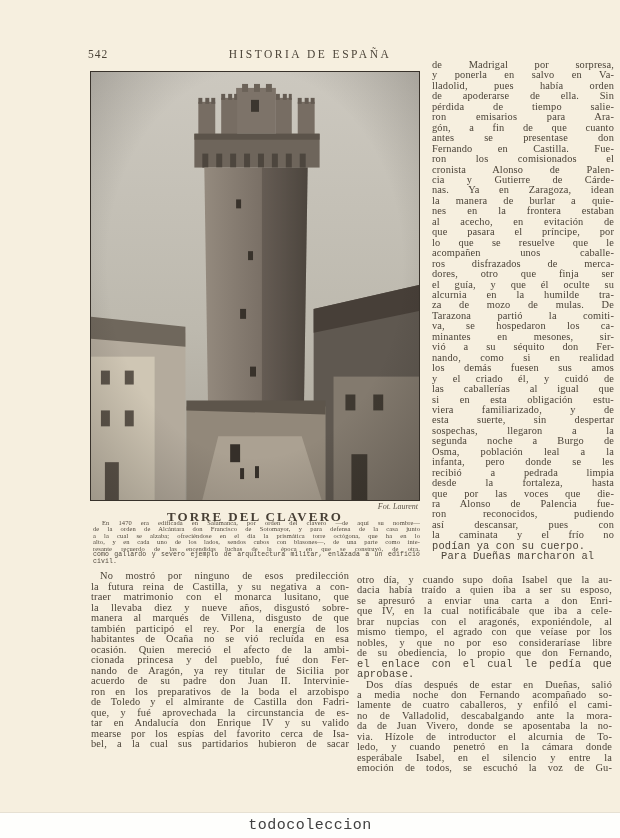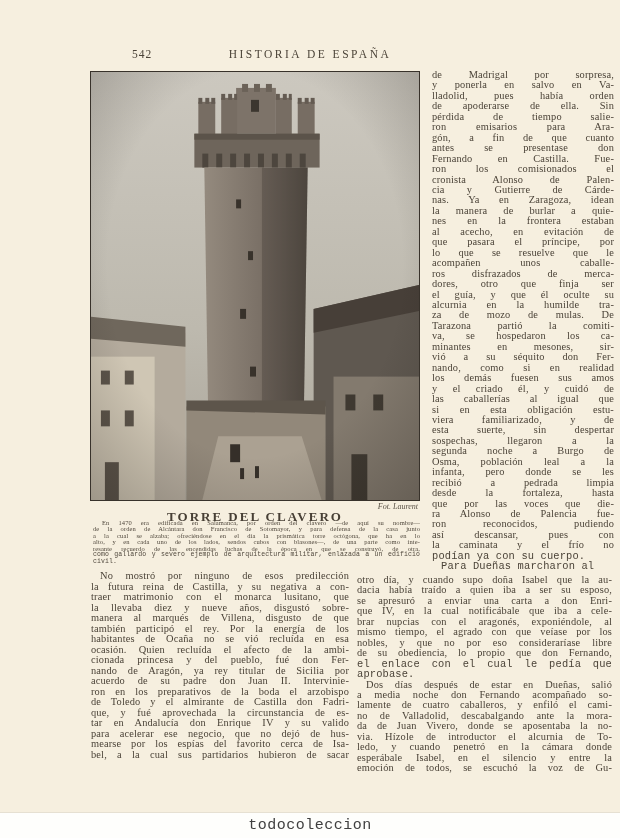--- a/index.html
+++ b/index.html
@@ -2,33 +2,33 @@
 <html><head>
 <meta charset="utf-8">
 <style>
   html,body{margin:0;padding:0;}
   .page{
     position:relative; width:620px; height:838px; overflow:hidden;
     background:#f6efdf;
     font-family:"Liberation Serif","DejaVu Serif",serif;
     color:#4b4338;
   }
-  .pagenum{position:absolute; left:88px; top:48px; font-size:11.5px; letter-spacing:1px;margin-left:44px;}
+  .pagenum{position:absolute; left:88px; top:48px; font-size:11.5px; letter-spacing:1px;}
   .htitle{position:absolute; left:0; right:0; top:48px; text-align:center;
     font-size:11.5px; letter-spacing:2.5px;}
   .photo-frame{position:absolute; left:90px; top:71px; width:330px; height:430px;
     border:1.5px solid #38322b; box-sizing:border-box; background:#bdb9af;}
   .photo-frame svg{display:block; width:100%; height:100%;}
   .credit{position:absolute; right:202px; top:502px; font-style:italic; font-size:8px; color:#5a5247;}
   .cap-title{position:absolute; left:90px; width:330px; top:509px; text-align:center;
     font-size:13px; font-weight:bold; letter-spacing:2px; color:#473f35;}
   .cap-lines{position:absolute; left:93px; width:327px; top:520px;
     font-size:6.5px; line-height:6.45px; letter-spacing:0.1px; color:#50483d;}
   .col{position:absolute; font-size:10.4px; letter-spacing:0.15px;}
-  .narrow{left:432px; width:182px; top:70px; line-height:10.45px;}
+  .narrow{left:432px; width:182px; top:60px; line-height:10.45px;}
   .leftcol{left:91px; width:258px; top:571px; line-height:10.5px;}
   .rwide{left:357px; width:255px; top:575px; line-height:10.45px;}
   .jl{text-align:justify; text-align-last:justify;}
   .end{text-align-last:left;font-family:Liberation Mono, monospace;}
   .indent{text-indent:9px;}
   .watermark-band{position:absolute; left:0; right:0; bottom:0; height:25px;
     background:#fefefc; border-top:1px solid #e6e0d2;
     display:flex; align-items:center; justify-content:center;}
   .watermark-text{font-family:Liberation Mono, monospace;
     font-size:15px; color:#404040; letter-spacing:0.5px;}
@@ -206,29 +206,28 @@
       <div class="jl indent end">Para Dueñas marcharon al</div>
     </div>
   <div class="col leftcol">
       <div class="jl indent">No mostró por ninguno de esos predilección</div>
       <div class="jl">la futura reina de Castilla, y su negativa a con-</div>
       <div class="jl">traer matrimonio con el monarca lusitano, que</div>
       <div class="jl">la llevaba diez y nueve años, disgustó sobre-</div>
       <div class="jl">manera al marqués de Villena, disgusto de que</div>
       <div class="jl">también participó el rey. Por la energía de los</div>
       <div class="jl">habitantes de Ocaña no se vió recluída en esa</div>
-      <div class="jl">ocasión. Quien recluída el afecto de la ambi-</div>
+      <div class="jl">ocasión. Quien mereció el afecto de la ambi-</div>
       <div class="jl">cionada princesa y del pueblo, fué don Fer-</div>
       <div class="jl">nando de Aragón, ya rey titular de Sicilia por</div>
       <div class="jl">acuerdo de su padre don Juan II. Intervinie-</div>
       <div class="jl">ron en los preparativos de la boda el arzobispo</div>
       <div class="jl">de Toledo y el almirante de Castilla don Fadri-</div>
       <div class="jl">que, y fué aprovechada la circunstancia de es-</div>
       <div class="jl">tar en Andalucía don Enrique IV y su valido</div>
-      <div class="jl">para acelerar ese negocio, que no dejó de hus-</div>
       <div class="jl">mearse por los espías del favorito cerca de Isa-</div>
       <div class="jl">bel, a la cual sus partidarios hubieron de sacar</div>
     </div>
   <div class="col rwide">
       <div class="jl">otro día, y cuando supo doña Isabel que la au-</div>
       <div class="jl">dacia había traído a quien iba a ser su esposo,</div>
       <div class="jl">se apresuró a enviar una carta a don Enri-</div>
       <div class="jl">que IV, en la cual notificábale que iba a cele-</div>
       <div class="jl">brar nupcias con el aragonés, exponiéndole, al</div>
       <div class="jl">mismo tiempo, el agrado con que veíase por los</div>

